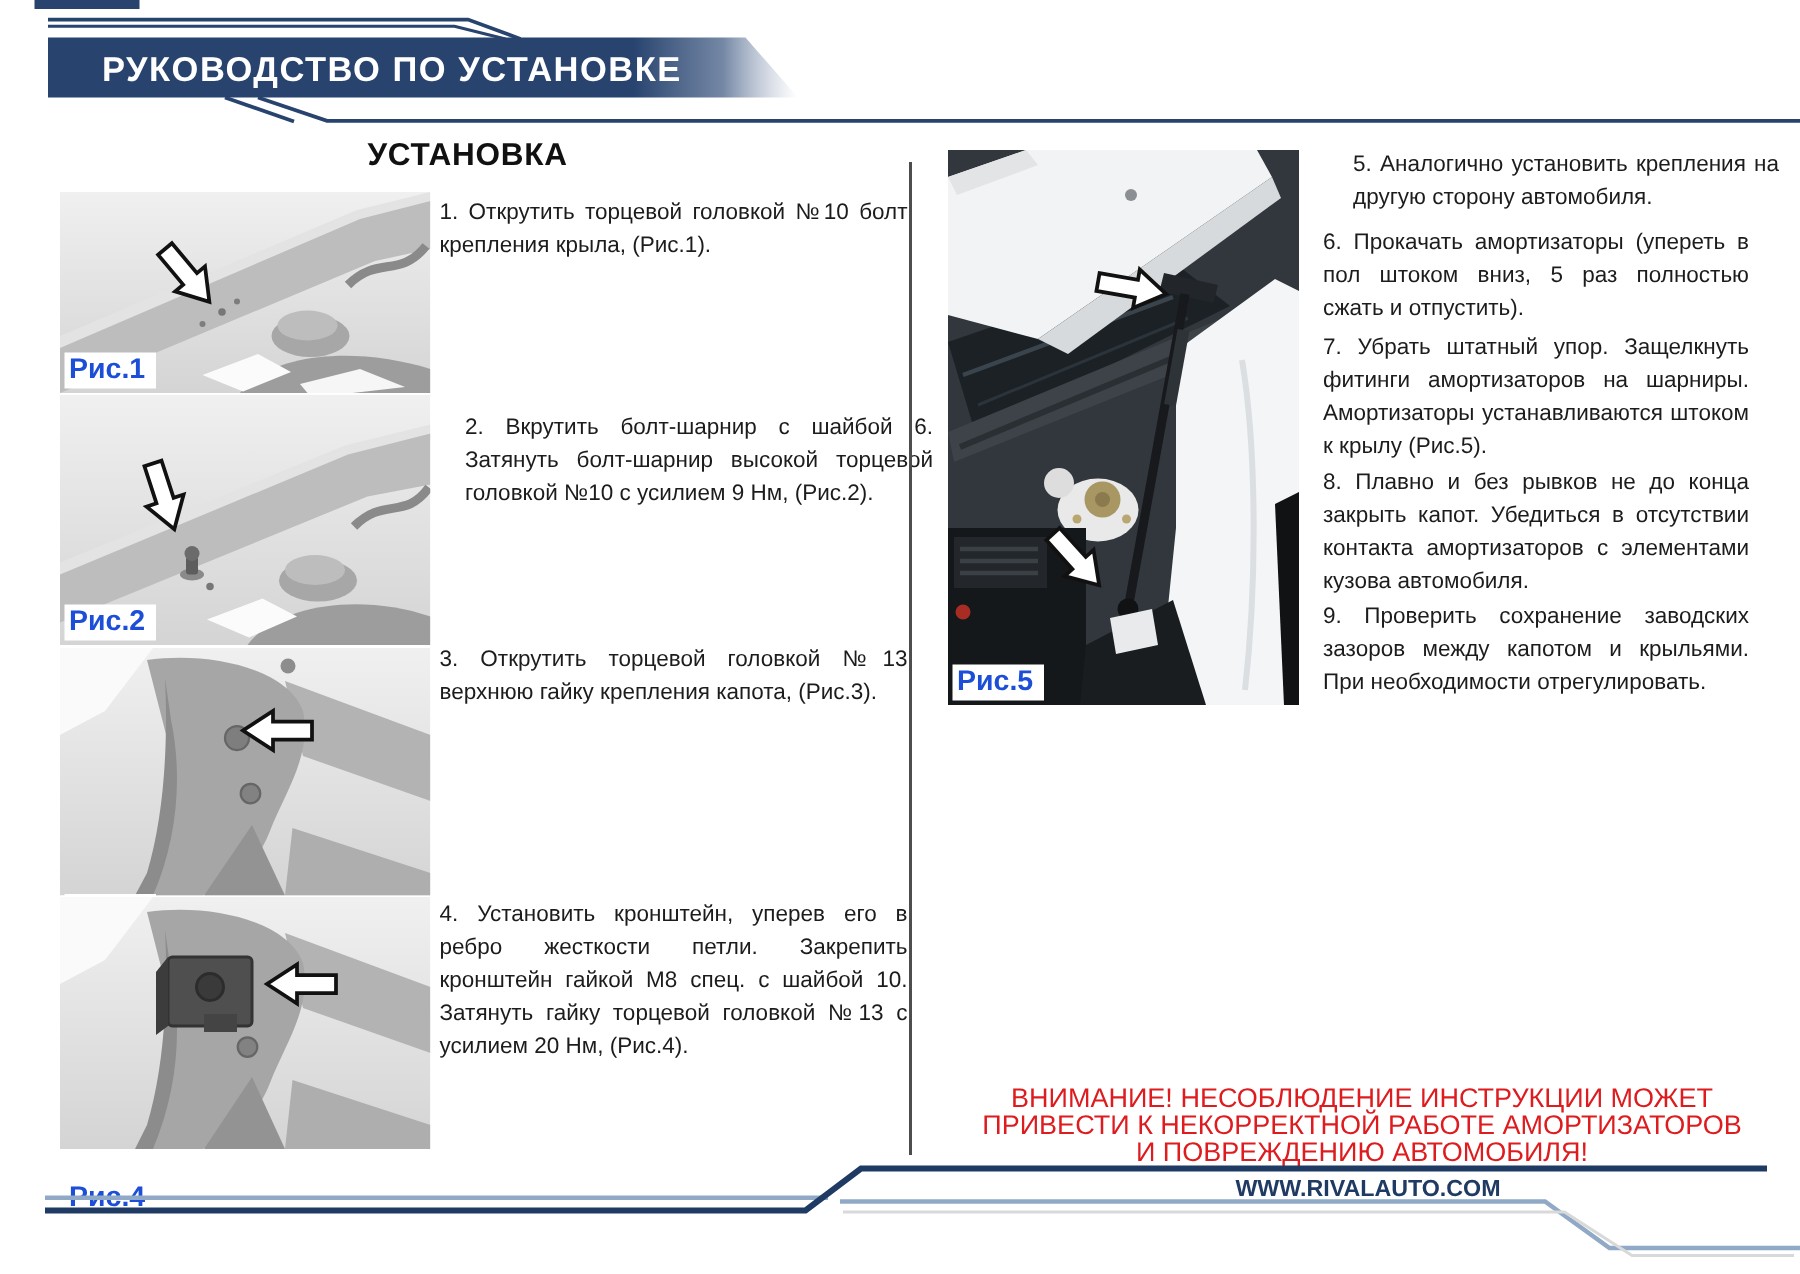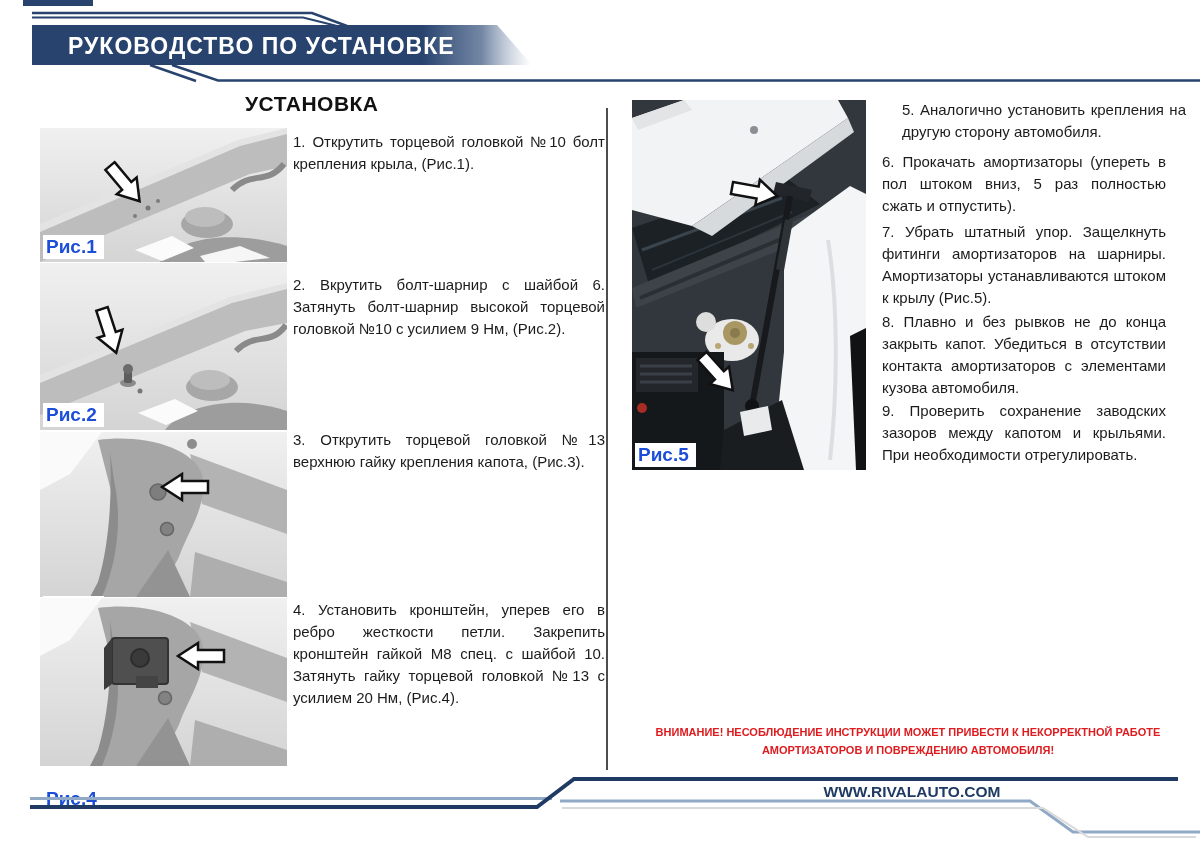--- a/index.html
+++ b/index.html
@@ -5,21 +5,21 @@
   html,body{margin:0;padding:0;background:#ffffff;}
   .page{position:relative;width:1200px;height:849px;background:#ffffff;overflow:hidden;
         font-family:"Liberation Sans", sans-serif;color:#1a1a1a;}
   .abs{position:absolute;}
   .section-title{font-size:21px;font-weight:bold;color:#111;letter-spacing:0.5px;}
   .step{font-size:15px;line-height:22px;text-align:justify;color:#1c1c1c;}
   .divider{width:2px;background:#4d4d4d;}
   .figwrap{overflow:hidden;}
   .fig-label{position:absolute;left:3px;bottom:3px;background:#ffffff;color:#1d4ed8;
              font-weight:bold;font-size:19px;padding:0 7px 1px 3px;line-height:23px;}
-  .warning{font-size:11px;font-weight:bold;line-height:18px;text-align:center;}
+  .warning{font-size:18px;font-weight:normal;line-height:18px;text-align:center;}
 </style>
 </head>
 <body>
 
 <div class="page">
 
   <svg class="abs" style="left:0;top:0;" width="1200" height="92" viewBox="0 0 1200 92">
     <defs>
       <linearGradient id="bannerfade" x1="0" y1="0" x2="1" y2="0">
         <stop offset="0" stop-color="#27436e" stop-opacity="1"></stop>
@@ -121,21 +121,21 @@
       <rect x="96" y="78" width="22" height="12" fill="#444"></rect>
       <circle cx="125" cy="100" r="6.5" fill="#828282" stroke="#666" stroke-width="1.5"></circle>
       <g transform="translate(184,58) rotate(180)">
         <polygon points="0,-6 26,-6 26,-13 46,0 26,13 26,6 0,6" fill="#ffffff" stroke="#111" stroke-width="2.5"></polygon>
       </g>
     </svg>
     <div class="fig-label">Рис.4</div>
   </div>
 
   <div class="abs step" style="left:293px;top:131px;width:312px;">1. Открутить торцевой головкой №10 болт крепления крыла, (Рис.1).</div>
-  <div class="abs step" style="left:293px;top:274px;width:312px;">2. Вкрутить болт-шарнир с шайбой 6. Затянуть болт-шарнир высокой торцевой головкой №10 с усилием 9 Нм, (Рис.2).</div>
+  <div class="abs step" style="left:310px;top:274px;width:312px;">2. Вкрутить болт-шарнир с шайбой 6. Затянуть болт-шарнир высокой торцевой головкой №10 с усилием 9 Нм, (Рис.2).</div>
   <div class="abs step" style="left:293px;top:429px;width:312px;">3. Открутить торцевой головкой №13 верхнюю гайку крепления капота, (Рис.3).</div>
   <div class="abs step" style="left:293px;top:599px;width:312px;">4. Установить кронштейн, уперев его в ребро жесткости петли. Закрепить кронштейн гайкой М8 спец. с шайбой 10. Затянуть гайку торцевой головкой №13 с усилием 20 Нм, (Рис.4).</div>
 
   <div class="abs divider" style="left:606px;top:108px;height:662px;"></div>
 
   <div class="abs figwrap" style="left:632px;top:100px;width:234px;height:370px;">
     <svg width="234" height="370" viewBox="0 0 234 370">
       <rect width="234" height="370" fill="#31373c"></rect>
 
       <polygon points="0,128 152,76 188,104 18,188" fill="#1c2126"></polygon>

